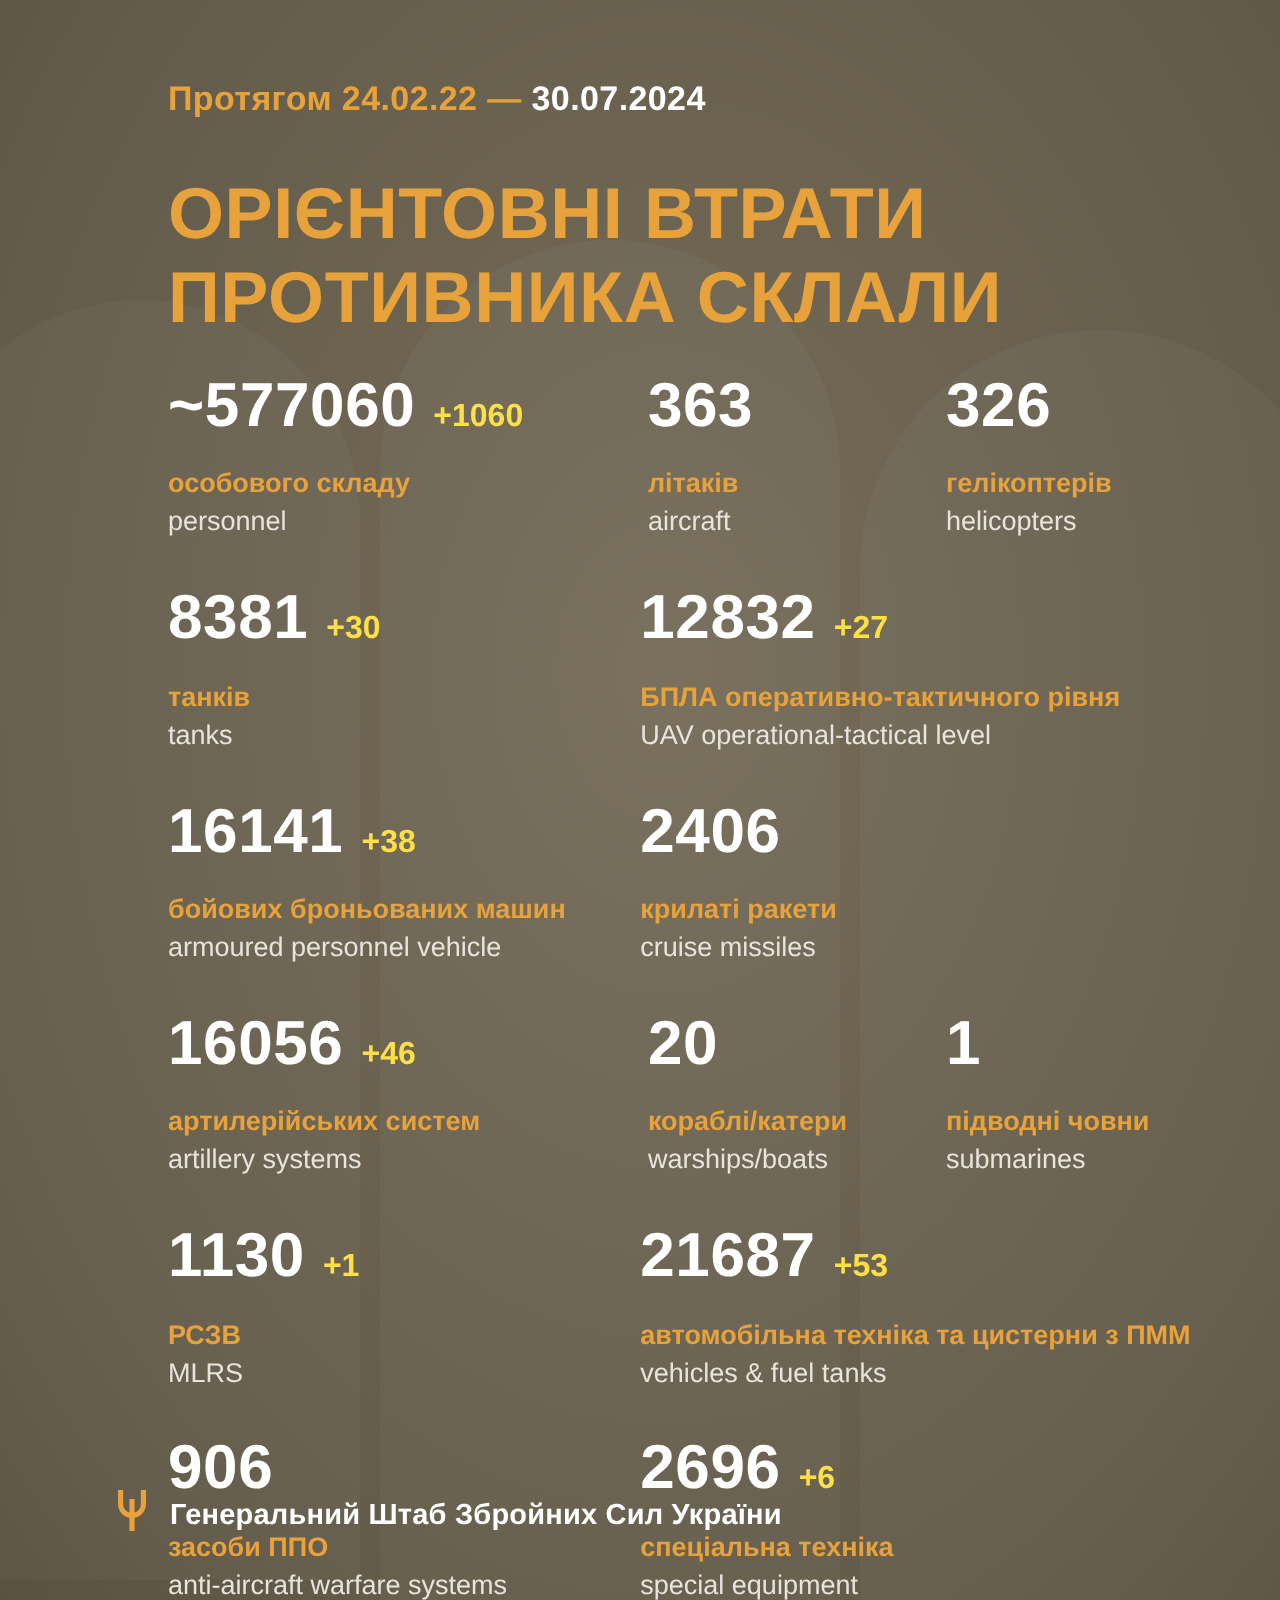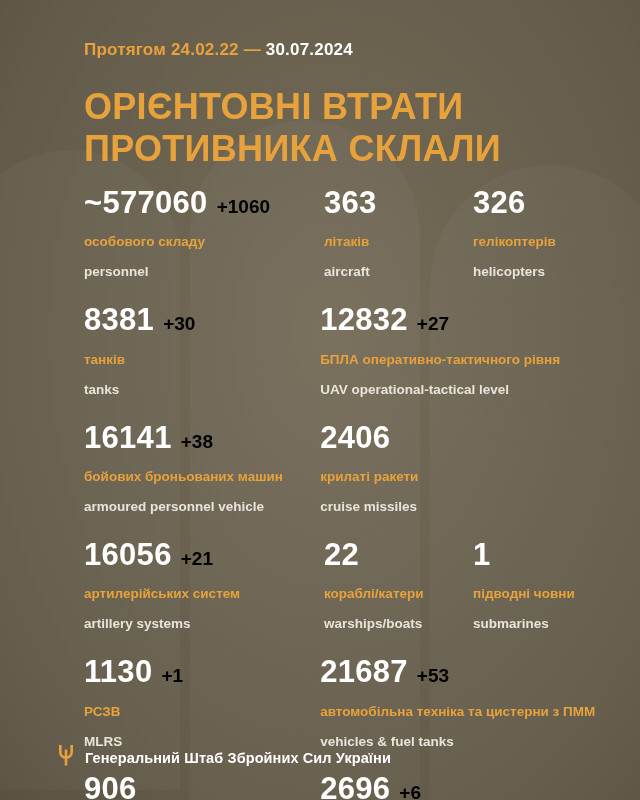--- a/index.html
+++ b/index.html
@@ -90,38 +90,38 @@
     white-space: nowrap;
   }
   .num {
     color: #ffffff;
     font-size: 31px;
     font-weight: 700;
     line-height: 1.05;
     letter-spacing: .3px;
   }
   .delta {
-    color: #000000;
-    font-size: 19px;
+    color: #fde047;
+    font-size: 16px;
     font-weight: 700;
     line-height: 1;
   }
   .lbl-ua {
     color: #e8a23c;
     font-size: 13.5px;
     font-weight: 700;
     margin-top: 15px;
     line-height: 1.25;
     white-space: nowrap;
   }
   .lbl-en {
     color: #e7e4dc;
     font-size: 13.5px;
-    font-weight: 700;
-    margin-top: 13px;
+    font-weight: 400;
+    margin-top: 2px;
     line-height: 1.25;
     white-space: nowrap;
   }
   .blk { margin-bottom: 23px; }
 
   
   .col-a { width: 258px; }
   .col-b { width: 160px; }
   .col-c { width: 160px; }
   .col-wide { width: 330px; }
@@ -233,28 +233,28 @@
           </div>
           <div class="lbl-ua">крилаті ракети</div>
           <div class="lbl-en">cruise missiles</div>
         </div>
       </div>
 
       <div class="row blk">
         <div class="cell col-a">
           <div class="num-line">
             <span class="num">16056</span>
-            <span class="delta">+21</span>
+            <span class="delta">+46</span>
           </div>
           <div class="lbl-ua">артилерійських систем</div>
           <div class="lbl-en">artillery systems</div>
         </div>
         <div class="cell col-b">
           <div class="num-line">
-            <span class="num">22</span>
+            <span class="num">20</span>
             <span class="delta"></span>
           </div>
           <div class="lbl-ua">кораблі/катери</div>
           <div class="lbl-en">warships/boats</div>
         </div>
         <div class="cell col-c">
           <div class="num-line">
             <span class="num">1</span>
             <span class="delta"></span>
           </div>

